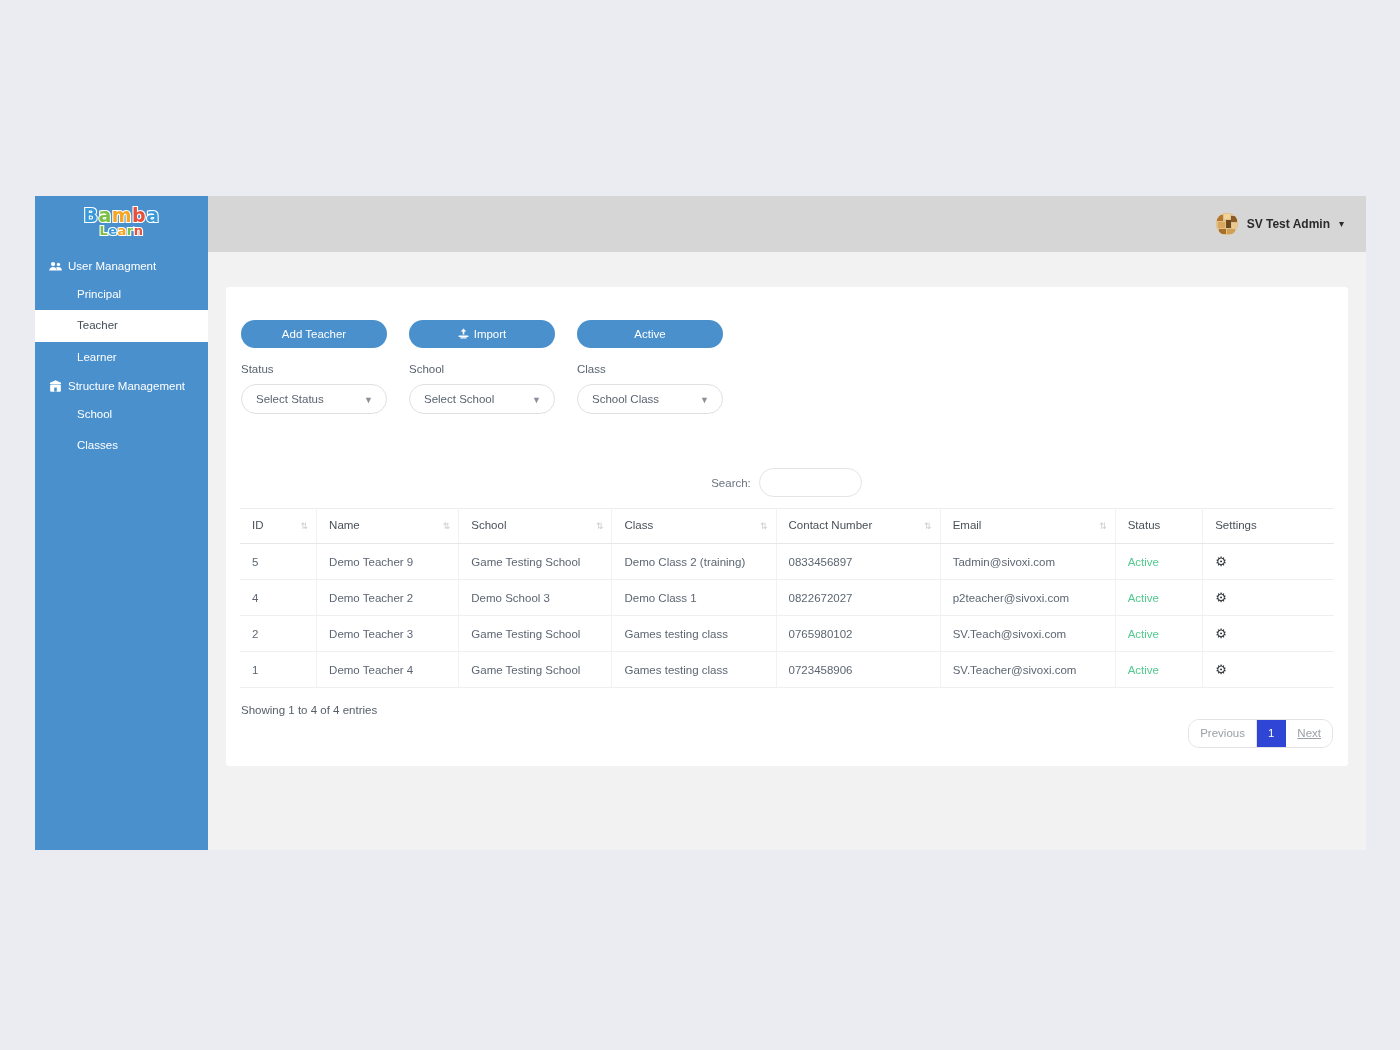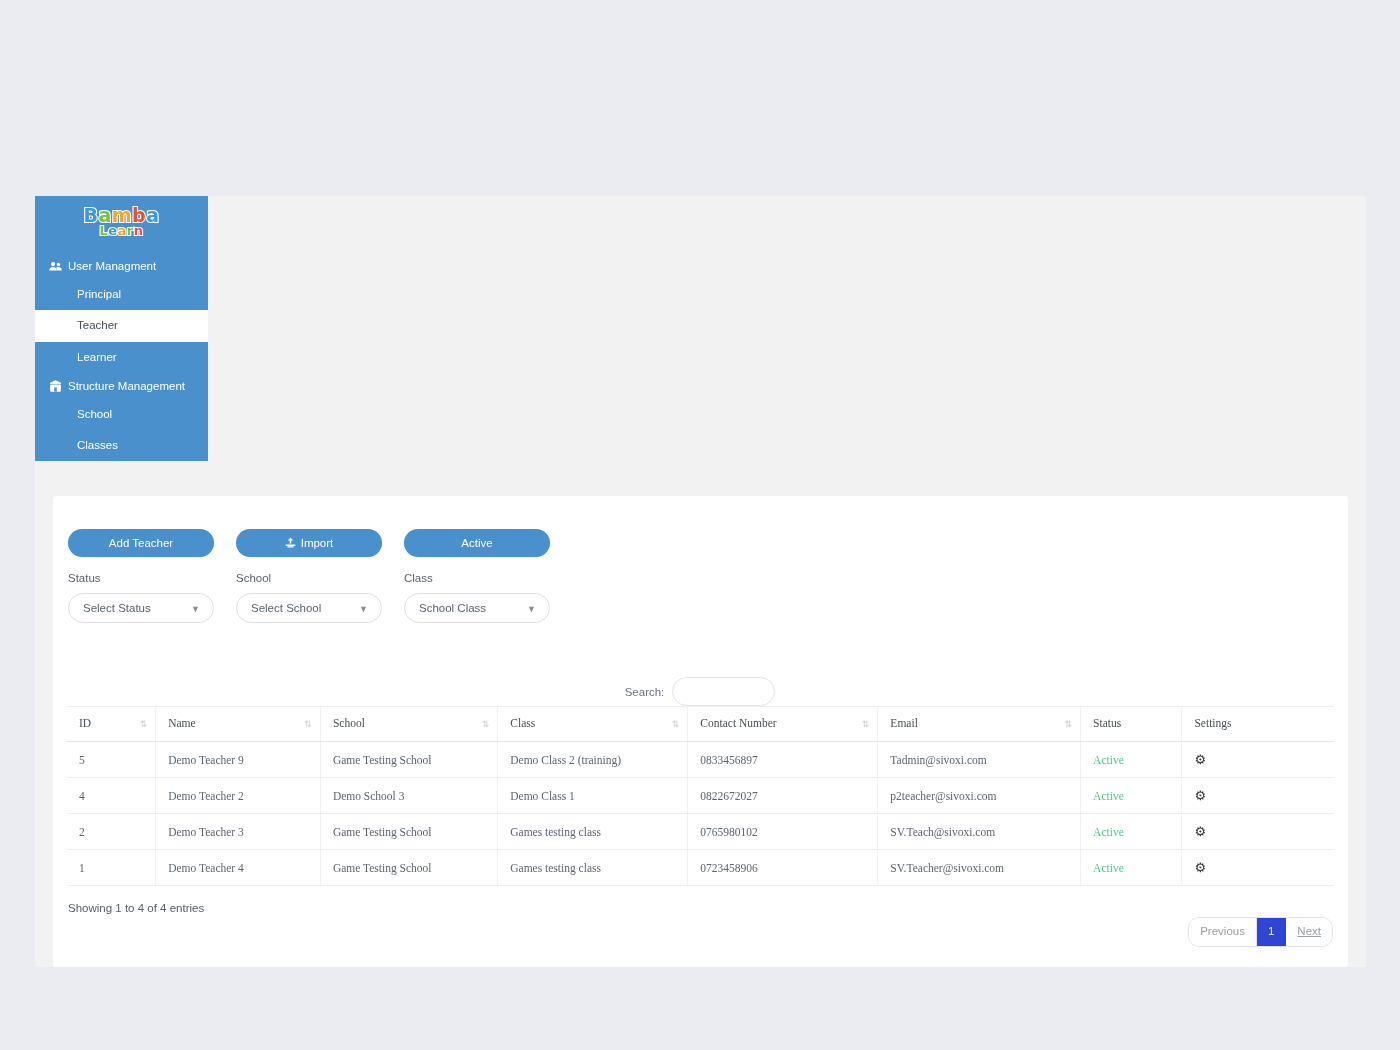--- a/index.html
+++ b/index.html
@@ -10,21 +10,20 @@
     font-family: "Liberation Sans", sans-serif;
     overflow: hidden;
   }
 
   #app {
     position: absolute;
     left: 35px; top: 196px;
     width: 1331px; height: 654px;
     display: flex;
     background: #f2f2f2;
-    flex-direction: column;
   }
 
   
   .sidebar {
     width: 173px;
     background: #4a90cc;
     flex: 0 0 173px;
     position: relative;
   }
   .logo-wrap {
@@ -199,22 +198,22 @@
     font-size: 11.5px;
     color: #444;
     outline: none;
     font-family: "Liberation Sans", sans-serif;
   }
 
   
   table {
     width: 100%;
     border-collapse: collapse;
+    margin-top: 11px;
     table-layout: fixed;
-    font-family: Liberation Serif, serif;
   }
   th {
     text-align: left;
     font-size: 11.5px;
     font-weight: normal;
     color: #495057;
     padding: 10px 8px 12px 12px;
     border-bottom: 1px solid #e7e7e7;
     border-top: 1px solid #ededed;
     position: relative;
@@ -327,20 +326,39 @@
         </svg>
       </span>
       <span>Structure Management</span>
     </div>
     <div class="nav-item">School</div>
     <div class="nav-item">Classes</div>
   </div>
 
   <div class="main">
 
+    <div class="topbar">
+      <div class="user-menu">
+        <span class="avatar">
+          <svg width="22" height="22" viewBox="0 0 22 22">
+            <rect width="22" height="22" fill="#e0c18c"></rect>
+            <rect x="1" y="2" width="6" height="6" fill="#b5762f"></rect>
+            <rect x="8" y="1" width="6" height="5" fill="#f0d59a"></rect>
+            <rect x="15" y="3" width="6" height="6" fill="#8c5a24"></rect>
+            <rect x="2" y="9" width="7" height="6" fill="#d9a85c"></rect>
+            <rect x="10" y="7" width="5" height="8" fill="#6f4a1d"></rect>
+            <rect x="16" y="10" width="5" height="6" fill="#e8c98f"></rect>
+            <rect x="3" y="16" width="7" height="5" fill="#a86f2b"></rect>
+            <rect x="11" y="16" width="8" height="5" fill="#cfa055"></rect>
+          </svg>
+        </span>
+        <span class="user-name">SV Test Admin</span>
+        <span class="caret">▾</span>
+      </div>
+    </div>
 
     <div class="content">
       <div class="card">
 
         <div class="btn-row">
 
           <div class="col">
             <button class="btn">Add Teacher</button>
             <div class="filter-label">Status</div>
             <div class="select-wrap">

